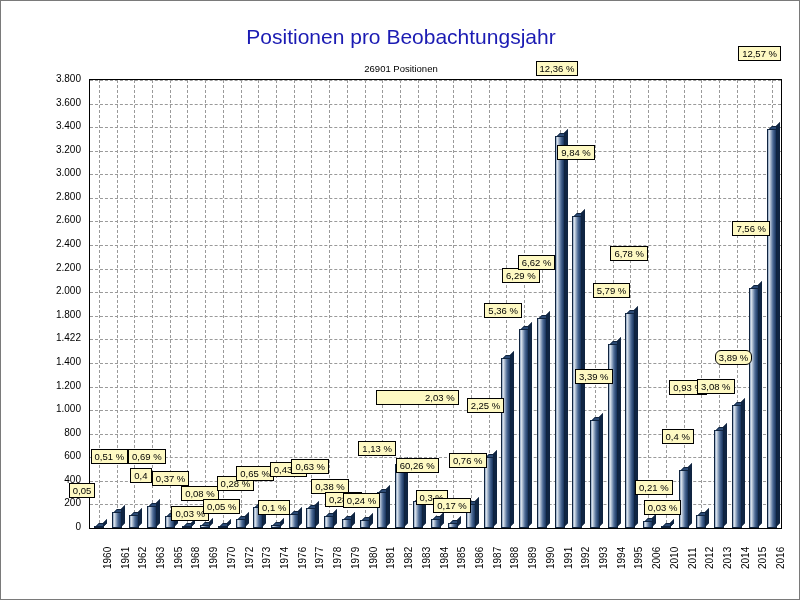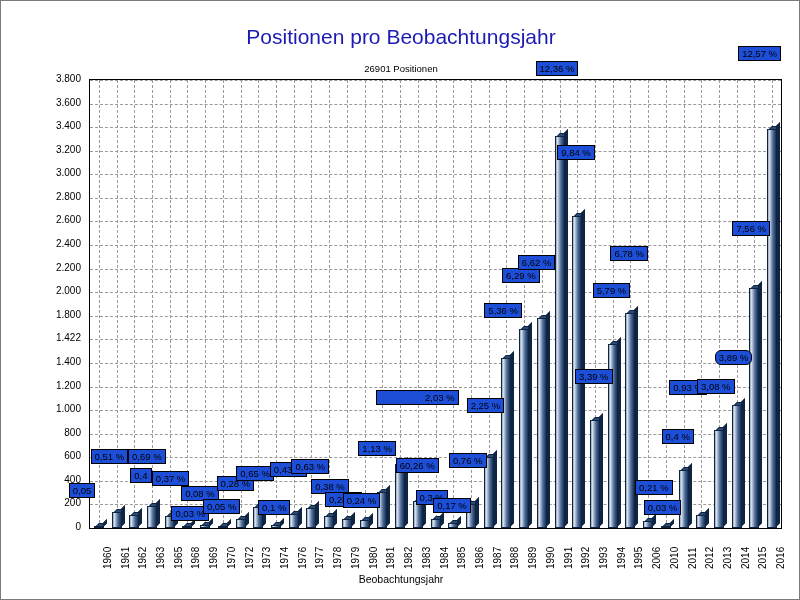--- a/index.html
+++ b/index.html
@@ -116,21 +116,21 @@
     width: 4px;
     background: #0f2544;
     border: 1px solid #10243f;
     box-sizing: border-box;
     transform: skewY(-45deg);
     transform-origin: bottom left;
   }
   
   .callout {
     position: absolute;
-    background: #1d4ed8;
+    background: #fef9c3;
     border: 1px solid #000000;
     font-size: 9.5px;
     color: #000;
     padding: 1px 3px 1px 3px;
     white-space: nowrap;
     line-height: 11px;
     box-sizing: border-box;
     margin-top: 26px;
   }
   
@@ -151,21 +151,20 @@
   }
 </style>
 </head>
 <body>
 
 <div id="chart-root">
 
   <div id="chart-title">Positionen pro Beobachtungsjahr</div>
   <div id="chart-subtitle">26901 Positionen</div>
 
-  <div id="xlabel">Beobachtungsjahr</div>
 
   <div id="yticks-layer">
       <div class="ytick" style="top: 520px;">0</div>
       <div class="ytick" style="top: 496.421px;">200</div>
       <div class="ytick" style="top: 472.842px;">400</div>
       <div class="ytick" style="top: 449.263px;">600</div>
       <div class="ytick" style="top: 425.684px;">800</div>
       <div class="ytick" style="top: 402.105px;">1.000</div>
       <div class="ytick" style="top: 378.526px;">1.200</div>
       <div class="ytick" style="top: 354.947px;">1.400</div>

